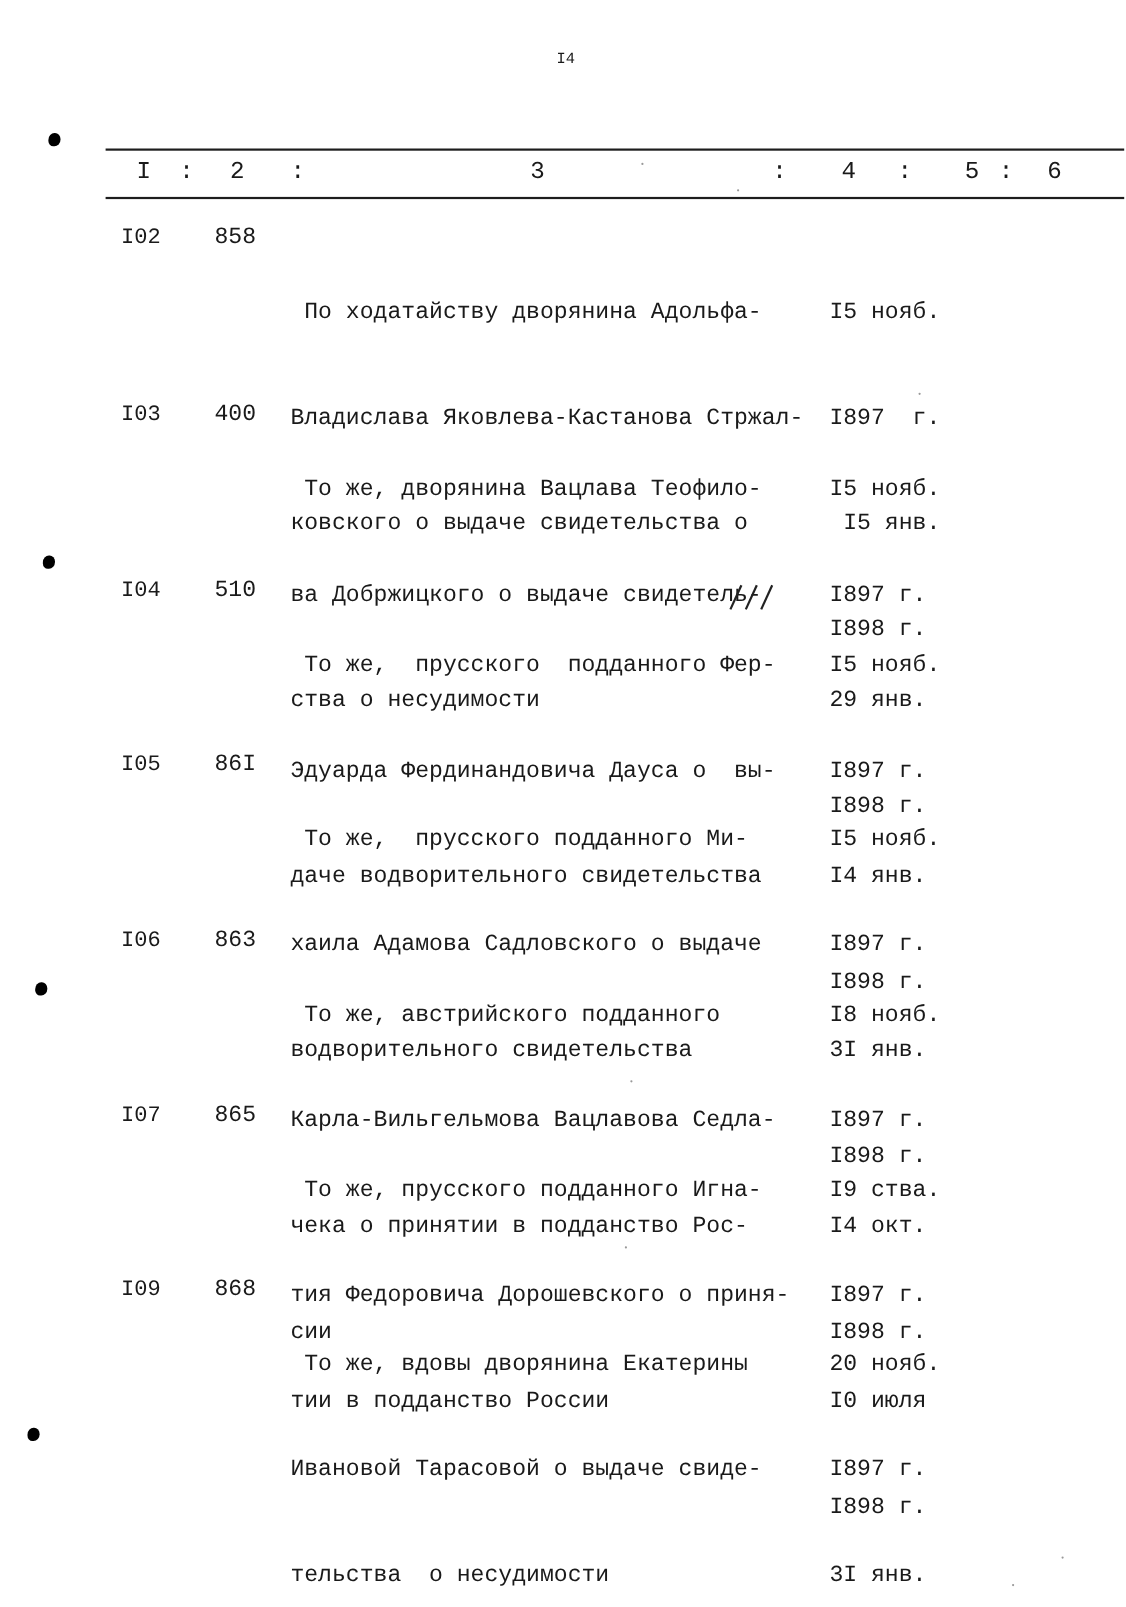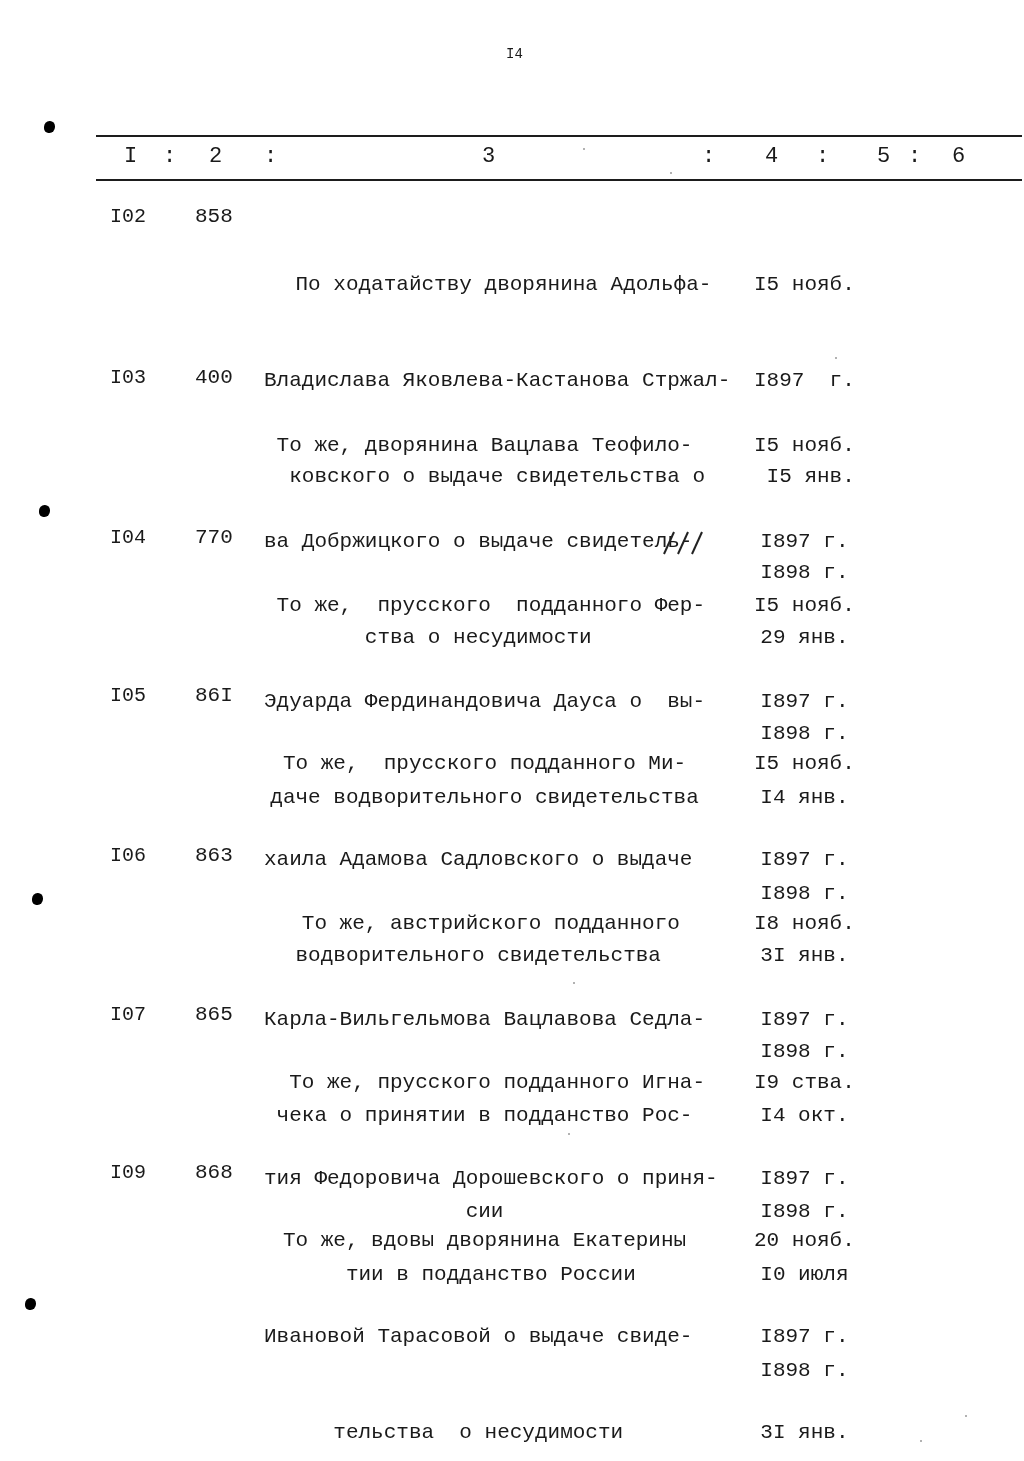--- a/index.html
+++ b/index.html
@@ -11,21 +11,21 @@
   .page-number { position: absolute; left: 506px; top: 46px; font-size: 14px; letter-spacing: 0px; }
   .rule { position: absolute; left: 96px; width: 926px; height: 2px; background: #1d1d1d; }
   .rule.top { top: 135px; }
   .rule.bottom { top: 179px; }
   .hdr { position: absolute; top: 144px; font-size: 22px; }
   .entry { position: absolute; left: 0; width: 1024px; height: 130px; }
   .col1 { position: absolute; left: 110px; top: 0; font-size: 20px; }
   .col2 { position: absolute; left: 175px; top: 0; font-size: 21px; margin-left: 20px; }
   .desc { position: absolute; left: 264px; top: 0; font-size: 21px; line-height: 32px; white-space: pre; }
   .dates { position: absolute; left: 754px; top: 0; font-size: 21px; line-height: 32px; white-space: pre; }
-  .desc div, .dates div { height: 32px; text-align: center; }
+  .desc div, .dates div { height: 32px; }
   .hole { position: absolute; width: 11px; height: 12px; background: #000; border-radius: 50% 45% 50% 40%; }
   .speck { position: absolute; width: 2px; height: 2px; background: #999; border-radius: 50%; }
 </style>
 </head>
 <body>
 
 <div>
 
   <div class="page-number">I4</div>
 
@@ -75,21 +75,21 @@
     <div class="dates">
       <div>I5 нояб.</div>
       <div>I897 г.</div>
       <div>29 янв.</div>
       <div>I898 г.</div>
     </div>
   </div>
 
   <div class="entry" style="top:526px">
     <span class="col1">I04</span>
-    <span class="col2">770</span>
+    <span class="col2">510</span>
     <div class="desc">
       <div> То же,  прусского  подданного Фер-</div>
       <div>Эдуарда Фердинандовича Дауса о  вы-</div>
       <div>даче водворительного свидетельства</div>
       <div></div>
     </div>
     <div class="dates">
       <div>I5 нояб.</div>
       <div>I897 г.</div>
       <div>I4 янв.</div>

